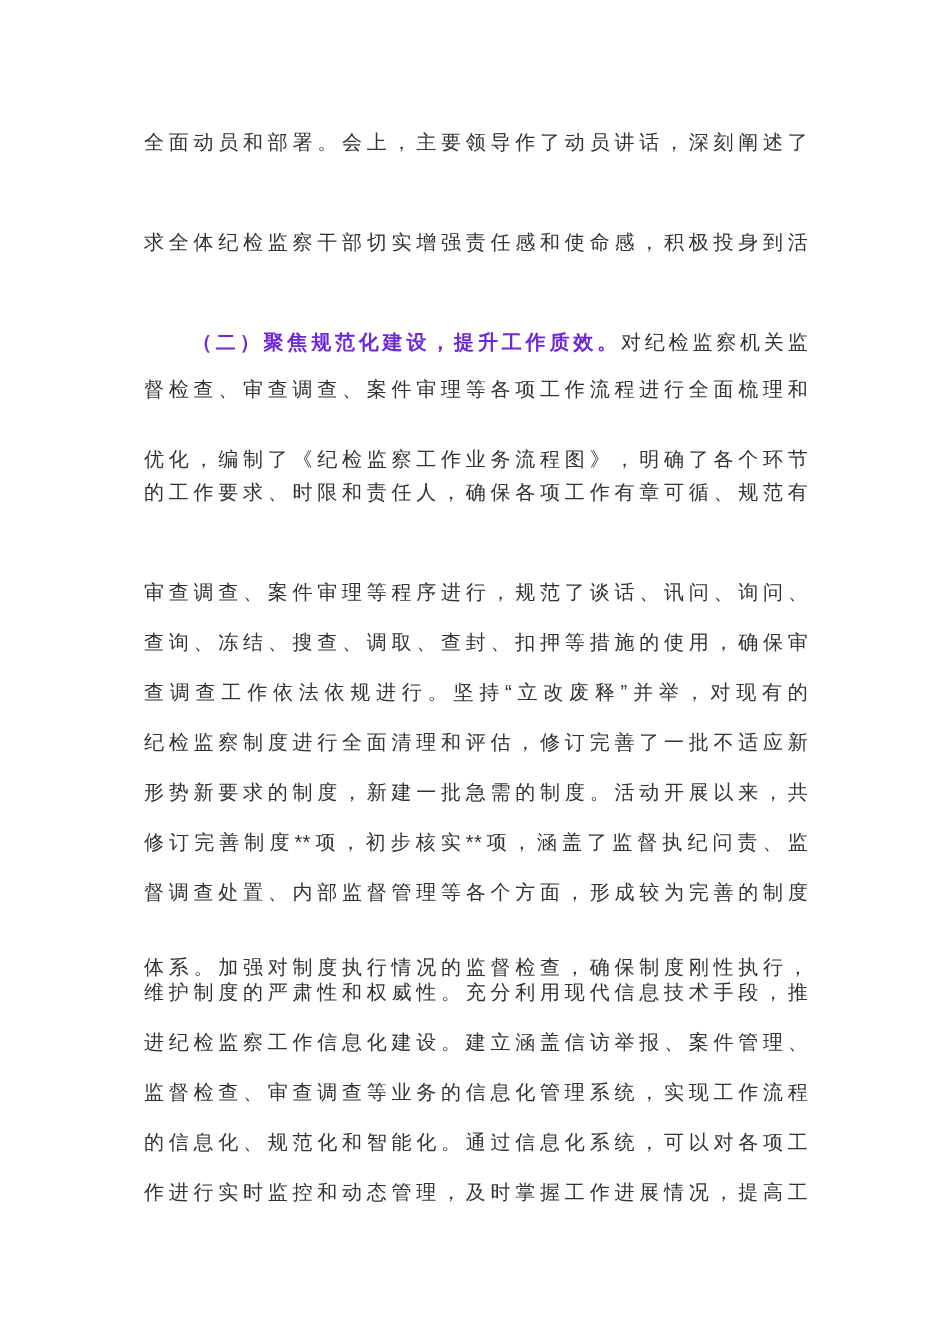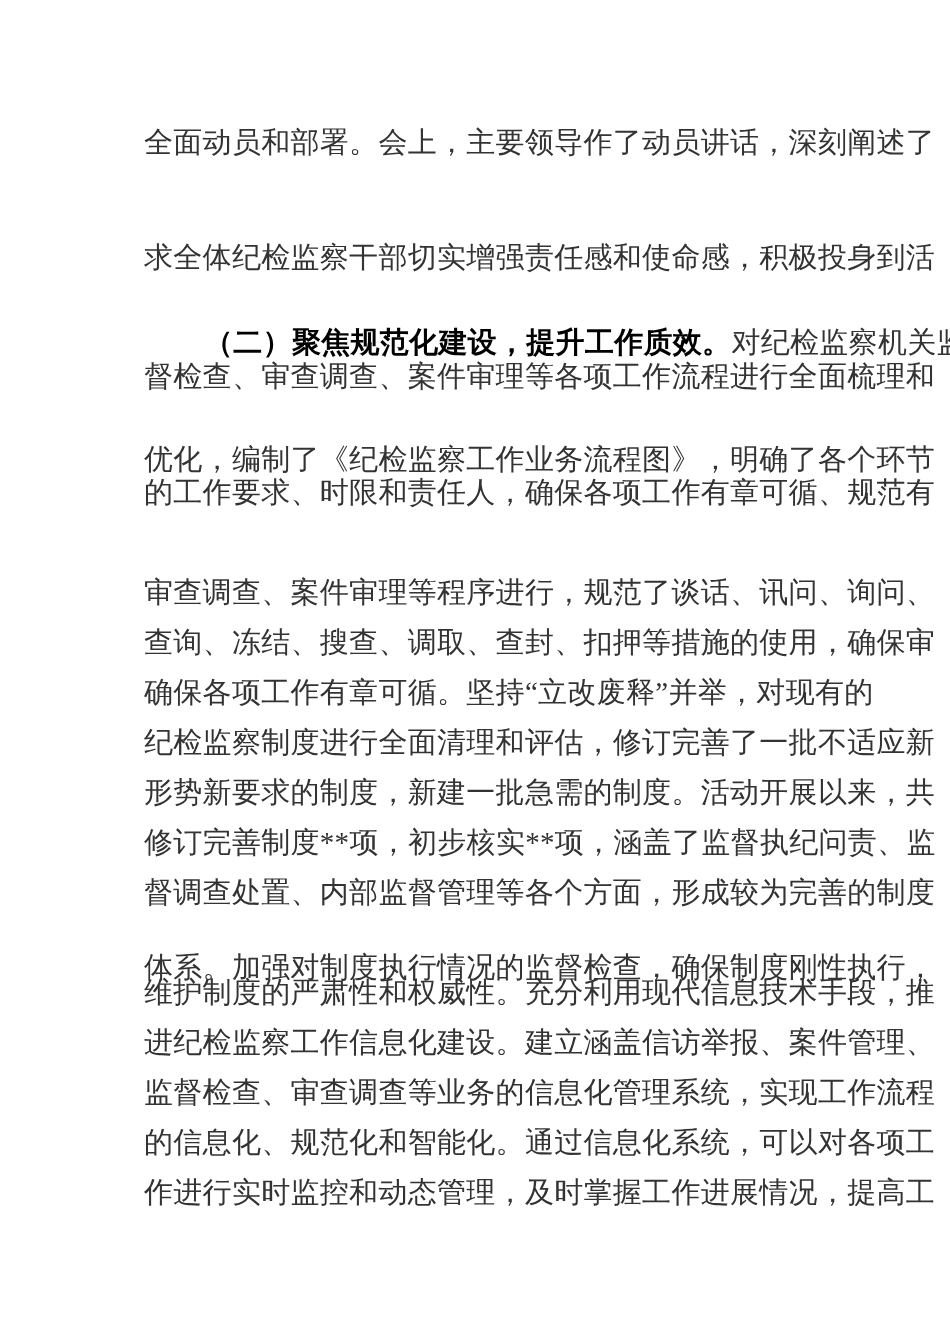--- a/index.html
+++ b/index.html
@@ -4,47 +4,47 @@
 <style>
   html, body { margin: 0; padding: 0; background: #ffffff; }
   body { width: 950px; height: 1344px; position: relative; overflow: hidden; }
   .page { position: absolute; left: 0; top: 0; width: 950px; height: 1344px; background: #fff; }
   .line {
     position: absolute;
     left: 144px;
     width: 664px;
     height: 50px;
     line-height: 50px;
-    font-family: Liberation Serif, serif;
-    font-size: 29px;
+    font-family: Liberation Sans, sans-serif;
+    font-size: 20px;
     color: #333333;
     white-space: nowrap;
     letter-spacing: 0.3px;
     text-align: justify;
     text-align-last: justify;
   }
   .line.last { text-align-last: left; }
   .line.indent { left: 192px; width: 616px; }
-  .bold { font-weight: bold; color: #000000; margin-left: 12px; }
+  .bold { font-weight: bold; color: #6d28d9; }
 </style>
 </head>
 <body>
 
 <div class="page">
 
   <div class="line" style="top:117px">全面动员和部署。会上，主要领导作了动员讲话，深刻阐述了</div>
-  <div class="line" style="top:232px">求全体纪检监察干部切实增强责任感和使命感，积极投身到活</div>
+  <div class="line" style="top:217px">求全体纪检监察干部切实增强责任感和使命感，积极投身到活</div>
 
   <div class="line indent" style="top:317px"><span class="bold">（二）聚焦规范化建设，提升工作质效。</span><span>对纪检监察机关监</span></div>
-  <div class="line" style="top:351px">督检查、审查调查、案件审理等各项工作流程进行全面梳理和</div>
+  <div class="line" style="top:364px">督检查、审查调查、案件审理等各项工作流程进行全面梳理和</div>
   <div class="line" style="top:434px">优化，编制了《纪检监察工作业务流程图》，明确了各个环节</div>
   <div class="line" style="top:467px">的工作要求、时限和责任人，确保各项工作有章可循、规范有</div>
   <div class="line" style="top:567px">审查调查、案件审理等程序进行，规范了谈话、讯问、询问、</div>
   <div class="line" style="top:617px">查询、冻结、搜查、调取、查封、扣押等措施的使用，确保审</div>
-  <div class="line" style="top:667px">确保各项工作有章可循。坚持“立改废释”并举，对现有的</div>
+  <div class="line" style="top:667px">查调查工作依法依规进行。坚持“立改废释”并举，对现有的</div>
   <div class="line" style="top:717px">纪检监察制度进行全面清理和评估，修订完善了一批不适应新</div>
   <div class="line" style="top:767px">形势新要求的制度，新建一批急需的制度。活动开展以来，共</div>
   <div class="line" style="top:817px">修订完善制度**项，初步核实**项，涵盖了监督执纪问责、监</div>
   <div class="line" style="top:867px">督调查处置、内部监督管理等各个方面，形成较为完善的制度</div>
   <div class="line" style="top:942px">体系。加强对制度执行情况的监督检查，确保制度刚性执行，</div>
   <div class="line" style="top:1017px">进纪检监察工作信息化建设。建立涵盖信访举报、案件管理、</div>
   <div class="line" style="top:967px">维护制度的严肃性和权威性。充分利用现代信息技术手段，推</div>
   <div class="line" style="top:1067px">监督检查、审查调查等业务的信息化管理系统，实现工作流程</div>
   <div class="line" style="top:1117px">的信息化、规范化和智能化。通过信息化系统，可以对各项工</div>
   <div class="line" style="top:1167px">作进行实时监控和动态管理，及时掌握工作进展情况，提高工</div>

